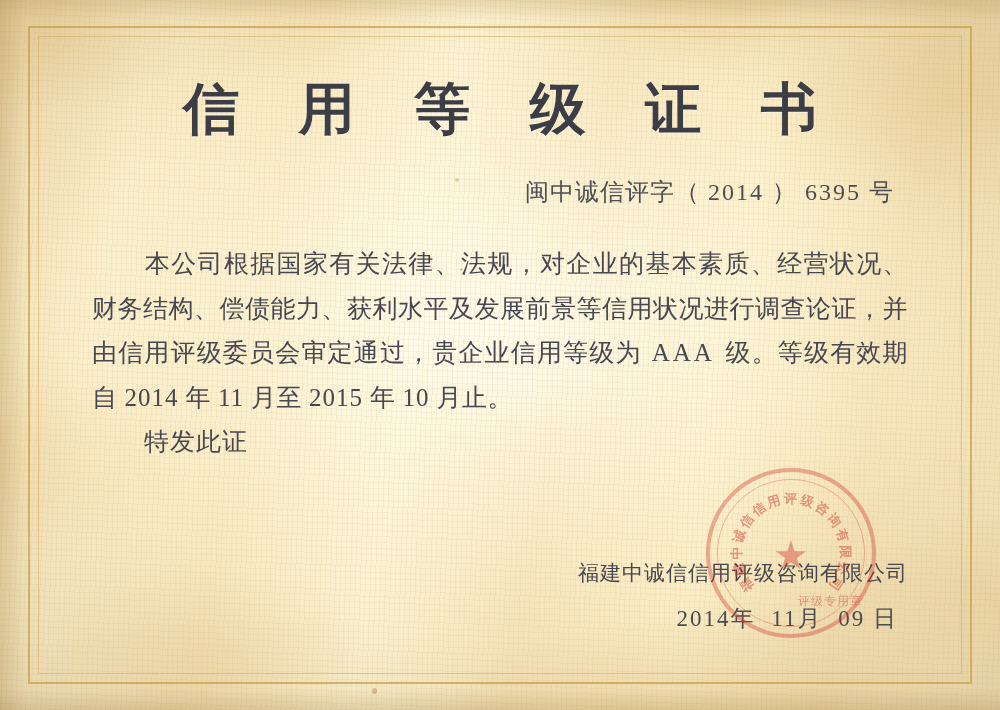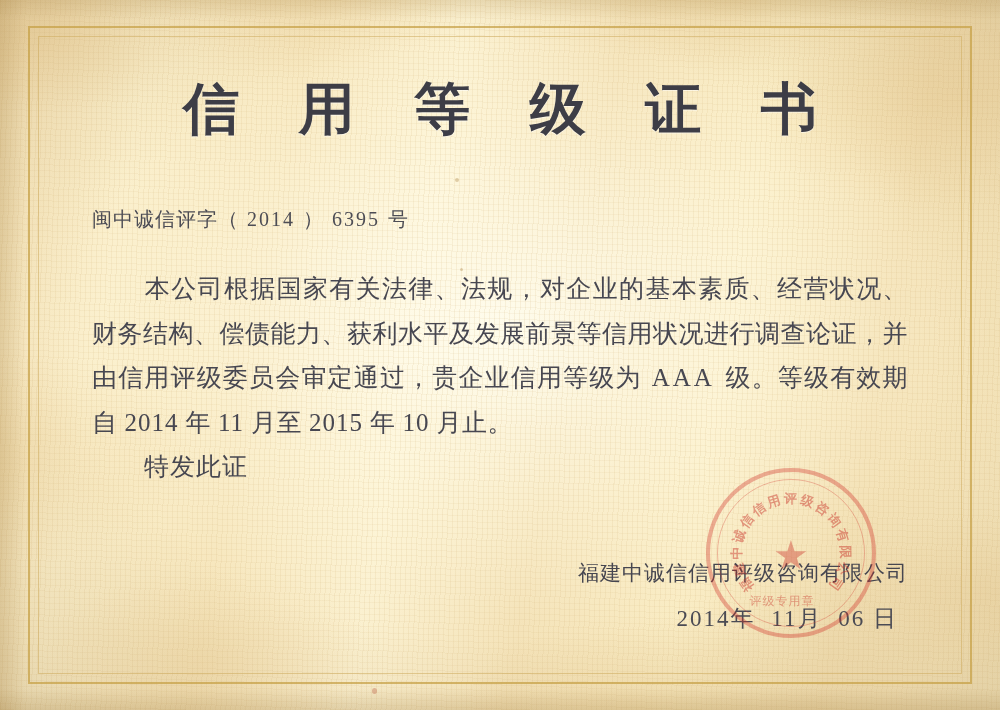--- a/index.html
+++ b/index.html
@@ -82,22 +82,23 @@
     text-align: center;
     font-size: 56px;
     letter-spacing: 20px;
     text-indent: 20px;
     font-weight: 700;
     color: #3d3d46;
     font-family: "DejaVu Serif", "Liberation Serif", serif;
     text-shadow: 0 1px 0 rgba(255,255,255,0.5);
   }
   .doc-number {
-    margin-top: 58px;
-    font-size: 20px;
+    margin-top: 28px;
+    text-align: right;
+    font-size: 24px;
     color: #4d4d55;
     letter-spacing: 1px;
     padding-right: 14px;
   }
   .doc-number .num {
     letter-spacing: 2px;
     padding: 0 8px;
   }
   .body-text {
     margin-top: 34px;
@@ -186,23 +187,23 @@
     left: 50%;
     top: 52%;
     transform: translate(-50%, -50%);
     font-size: 40px;
     color: rgba(200,46,38,0.55);
     line-height: 1;
   }
   .seal-bottom {
     position: absolute;
     left: 0;
-    right: 18px;
+    right: 9px;
     bottom: 24px;
-    text-align: center;
+    text-align: right;
     font-size: 12px;
     color: rgba(198,44,36,0.58);
     letter-spacing: 1px;
   }
   .edge-shadow-left {
     position: absolute;
     left: 0; top: 0; bottom: 0; width: 26px;
     background: linear-gradient(90deg, rgba(160,124,60,0.22), rgba(160,124,60,0));
     pointer-events: none;
   }
@@ -256,21 +257,21 @@
       <span class="indent"></span><span>本公司根据国家有关法律、法规，对企业的基本素质、经营状况、财务结构、偿债能力、获利水平及发展前景等信用状况进行调查论证，并由信用评级委员会审定通过，贵企业信用等级为</span><span class="grade">AAA</span><span>级。等级有效期自</span><span class="yr">2014</span><span>年</span><span class="mo">11</span><span>月至</span><span class="yr">2015</span><span>年</span><span class="mo">10</span><span>月止。</span>
     </div>
 
     <div class="issue-note">特发此证</div>
 
     <div class="signature-block">
       <div class="issuer">福建中诚信信用评级咨询有限公司</div>
       <div class="issue-date">
         <span>2014年</span>
         <span>11月</span>
-        <span>06 日</span>
+        <span>09 日</span>
       </div>
     </div>
   </div>
 
   <div class="seal">
     <div class="seal-inner-ring"></div>
     <div class="seal-text" id="seal-ring">
         <span style="transform: rotate(-215deg) translate(63px, -7px) rotate(90deg);">福</span>
         <span style="transform: rotate(-197.143deg) translate(63px, -7px) rotate(90deg);">建</span>
         <span style="transform: rotate(-179.286deg) translate(63px, -7px) rotate(90deg);">中</span>

